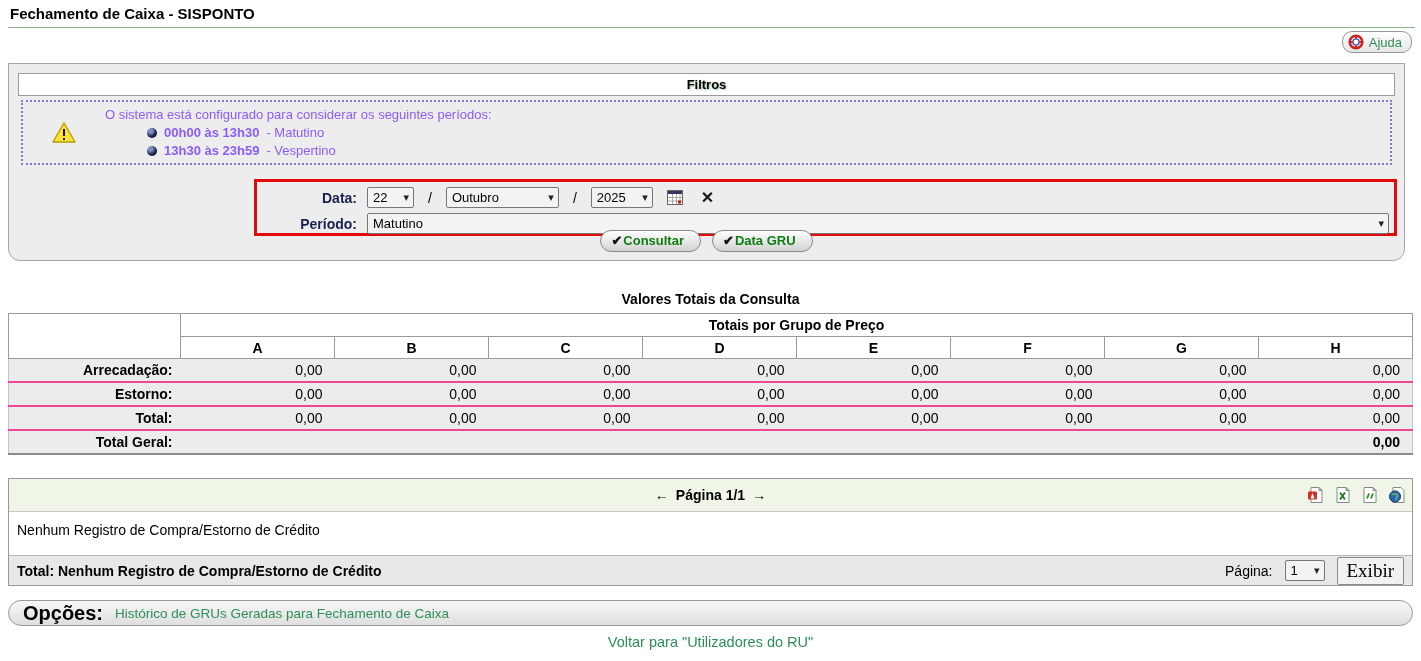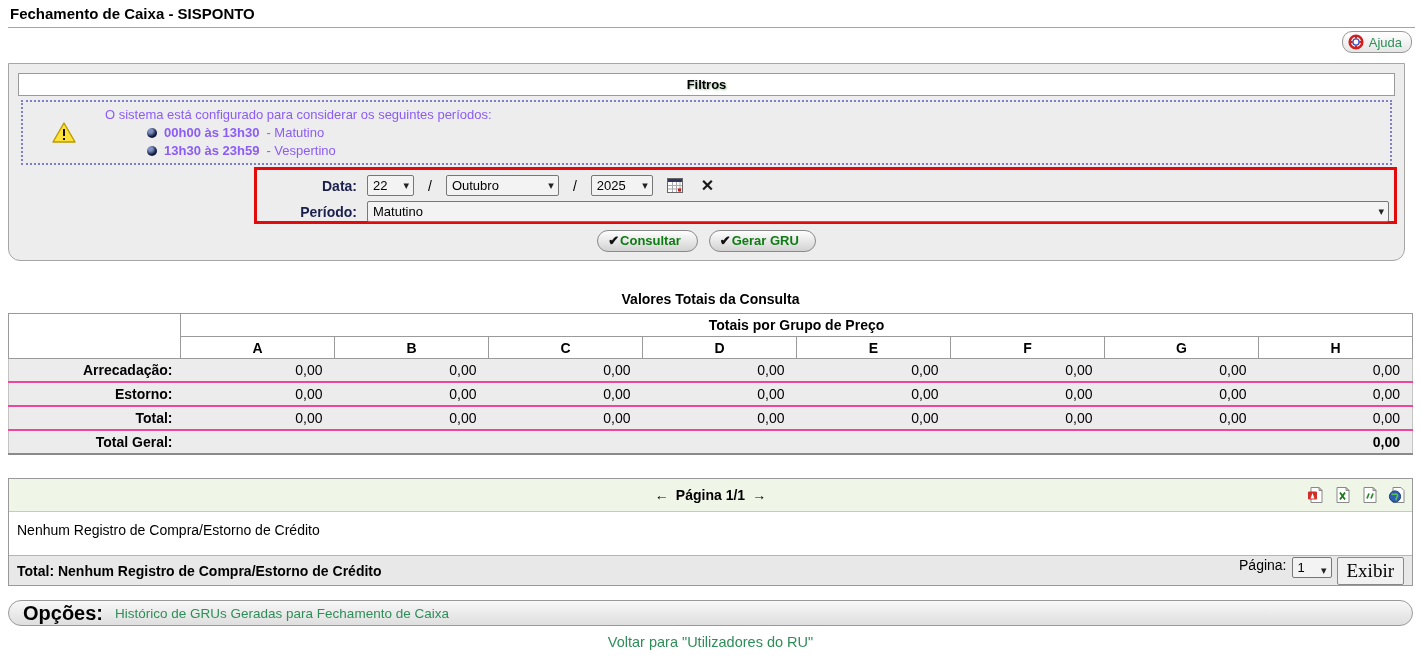--- a/index.html
+++ b/index.html
@@ -20,21 +20,21 @@
 
   .notice{position:absolute;left:12px;right:12px;top:36px;height:65px;border:2px dotted #7e7ecb;
     display:flex;align-items:center;box-sizing:border-box;}
   .notice-icon-cell{width:82px;display:flex;justify-content:center;flex:none;}
   .notice-content{font-size:13px;color:#8b5cf6;}
   .notice-line{display:flex;align-items:center;gap:7px;margin-left:42px;margin-top:3px;}
   .clock-dot{width:10px;height:10px;border-radius:50%;flex:none;
     background:radial-gradient(circle at 35% 30%, #7d8fc0 0 2px, #131c40 60%);}
   .notice-time{font-weight:bold;}
 
-  .red-box{position:absolute;left:245px;top:103px;width:1143px;height:57px;border:3px solid #e20a0a;
+  .red-box{position:absolute;left:245px;top:115px;width:1143px;height:57px;border:3px solid #e20a0a;
     box-sizing:border-box;padding-top:2px;}
   .field-row{display:flex;align-items:center;height:25px;margin-top:1px;}
   .field-label{width:100px;text-align:right;font-weight:bold;font-size:14px;color:#1a1f4d;
     padding-right:10px;flex:none;}
   .field-controls{display:flex;align-items:center;gap:12px;flex:1;min-width:0;}
 
   .sel{position:relative;display:inline-block;}
   .sel select{appearance:none;-webkit-appearance:none;border:1px solid #777;background:#f3f3f3;
     font-size:13px;font-family:inherit;padding:2px 18px 2px 5px;border-radius:2px;color:#000;width:100%;box-sizing:border-box;}
   .sel::after{content:"▾";position:absolute;right:5px;top:50%;transform:translateY(-56%);
@@ -69,21 +69,21 @@
   .results-panel{position:absolute;left:8px;top:478px;width:1405px;border:1px solid #999;box-sizing:border-box;}
   .results-header{position:relative;height:32px;background:#eff6e8;border-bottom:1px solid #c8c8c8;
     display:flex;align-items:center;justify-content:center;font-weight:bold;font-size:14px;gap:7px;}
   .pg-arrow{cursor:pointer;}
   .export-icons{position:absolute;right:7px;top:50%;transform:translateY(-50%);display:flex;gap:10px;align-items:center;}
   .export-icons span{cursor:pointer;display:flex;}
   .results-body{background:#fff;padding:10px 8px 17px;font-size:14px;}
   .results-total-bar{display:flex;align-items:center;justify-content:space-between;background:#e8e8e8;
     border-top:1px solid #b5b5b5;height:29px;padding:0 8px;font-size:14px;}
   .results-total-text{font-weight:bold;}
-  .page-controls{display:flex;gap:5px;}
+  .page-controls{display:flex;align-items:center;gap:12px;}
   .exibir-btn{border:1px solid #8a8a8a;background:#f1f1f1;padding:2px 9px;font-size:19px;
     font-family:Liberation Serif, serif;border-radius:2px;cursor:pointer;}
 
   
   .options-bar{position:absolute;left:8px;top:600px;width:1405px;height:26px;box-sizing:border-box;
     border:1px solid #999;border-radius:13px;background:linear-gradient(#f8f8f8,#dedede);
     display:flex;align-items:center;padding:0 14px;gap:12px;}
   .options-label{font-weight:bold;font-size:20px;}
   .options-link{color:#2e8e58;font-size:13.5px;cursor:pointer;}
   .footer-link{position:absolute;top:634px;left:0;width:100%;text-align:center;font-size:14.5px;
@@ -170,21 +170,21 @@
     </div>
   </div>
 
   <div class="filter-buttons">
     <button class="pill-btn">
       <span class="check">✔</span>
       <span class="lbl">Consultar</span>
     </button>
     <button class="pill-btn">
       <span class="check">✔</span>
-      <span class="lbl">Gerar GRU</span>
+      <span class="lbl">Data GRU</span>
     </button>
   </div>
 </div>
 
 <div class="totals-title">Valores Totais da Consulta</div>
 
 <table class="totals-table">
   <colgroup>
       <col class="label-col">
       <col>

